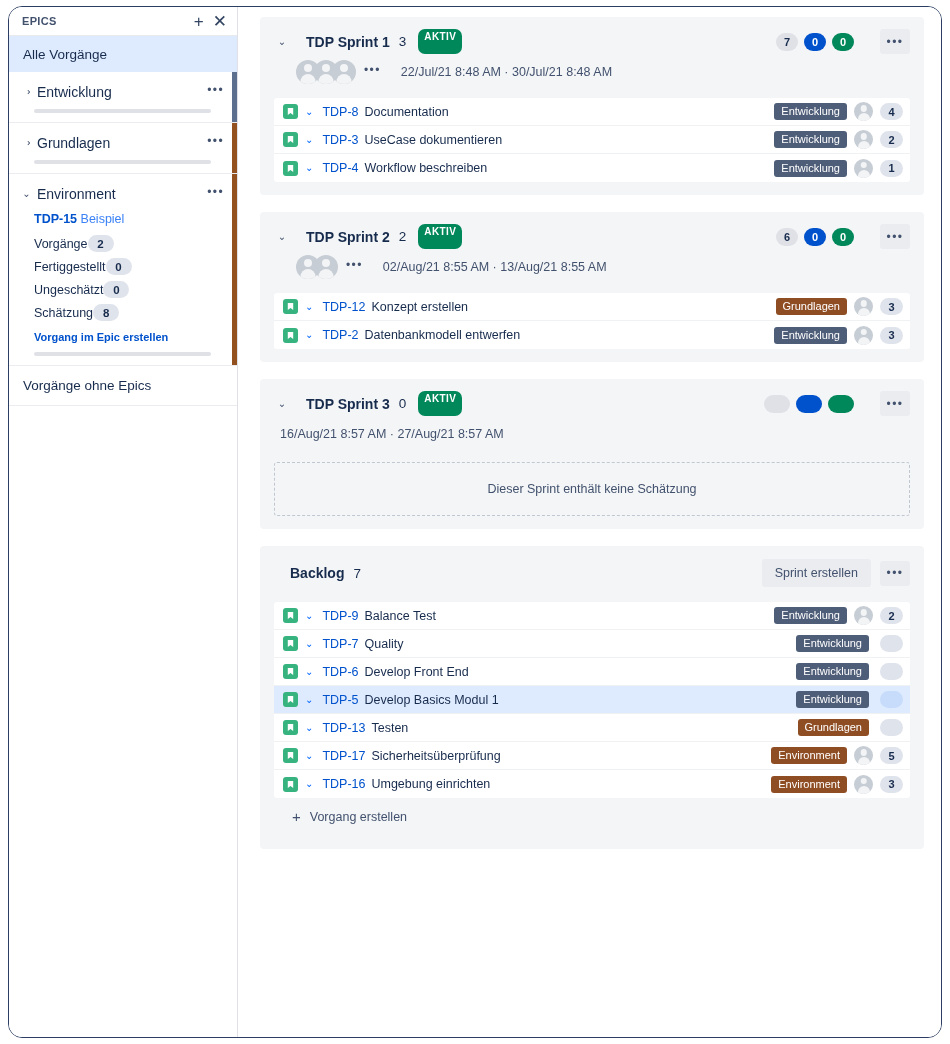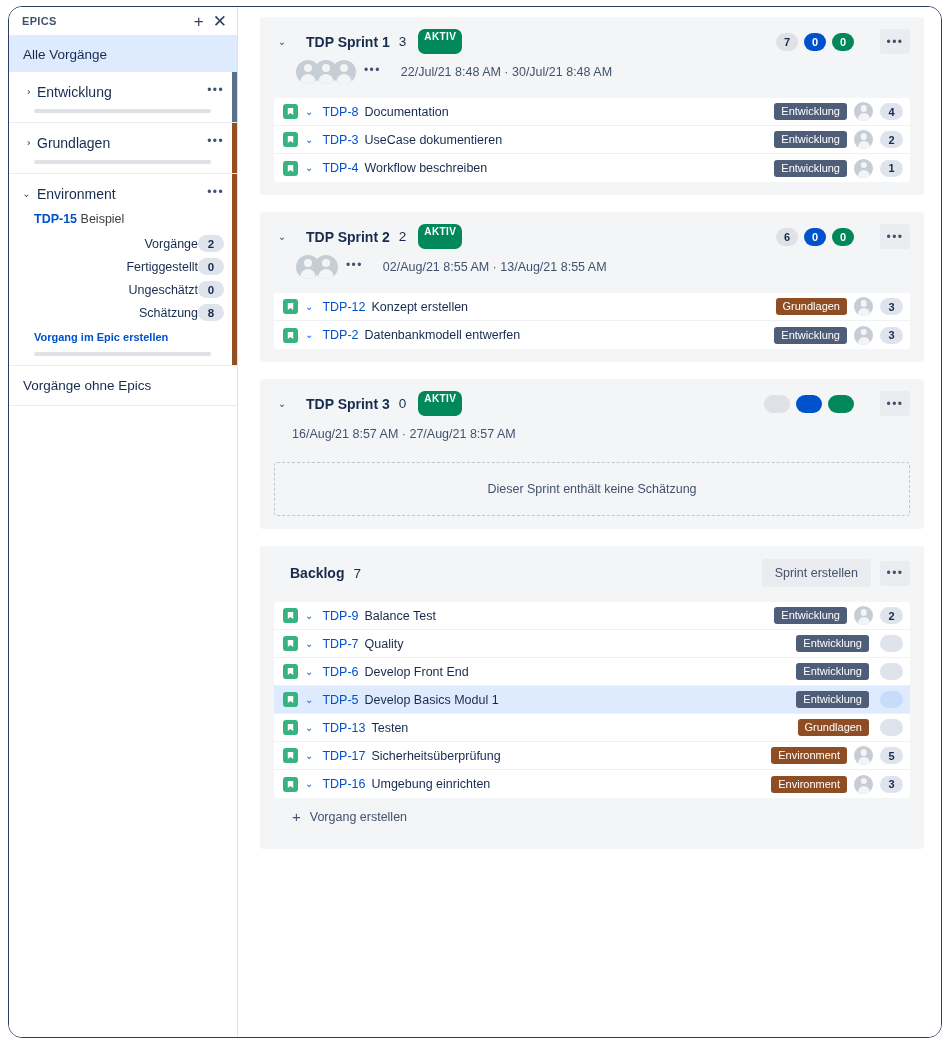--- a/index.html
+++ b/index.html
@@ -120,26 +120,26 @@
     background: #dfe1e6;
     margin: 9px 26px 0 25px;
   }
 
   .epic-detail { padding: 2px 13px 0 25px; }
   .epic-key-line {
     font-size: 12.5px;
     margin: 8px 0 9px 0;
   }
   .epic-key { color: #0052cc; font-weight: 700; text-align: right; }
-  .epic-key-sum { color: #404040; }
+  .epic-key-sum { color: #3b82f6; }
 
   .stat-row {
     display: flex;
     align-items: center;
-    justify-content: flex-end;
+    justify-content: flex-start;
     margin-bottom: 6px;
   }
   .stat-label { font-size: 12.5px; color: #172b4d; }
   .stat-pill {
     min-width: 26px;
     height: 17px;
     border-radius: 9px;
     background: #dfe3eb;
     color: #172b4d;
     font-size: 11.5px;
@@ -288,21 +288,21 @@
     font-size: 12px;
     margin-left: 14px;
     padding-bottom: 4px;
     cursor: pointer;
   }
   .sprint-dates {
     font-size: 12.5px;
     color: #42526e;
     margin-left: 20px;
   }
-  .sprint-dates.nodate-offset { margin-left: 16px; }
+  .sprint-dates.nodate-offset { margin-left: 4px; }
 
   .issue-list { margin-top: 14px; }
 
   .issue-row {
     background: #ffffff;
     border-bottom: 1px solid #f0f1f3;
     height: 28px;
     display: flex;
     align-items: center;
     padding: 0 7px 0 9px;

